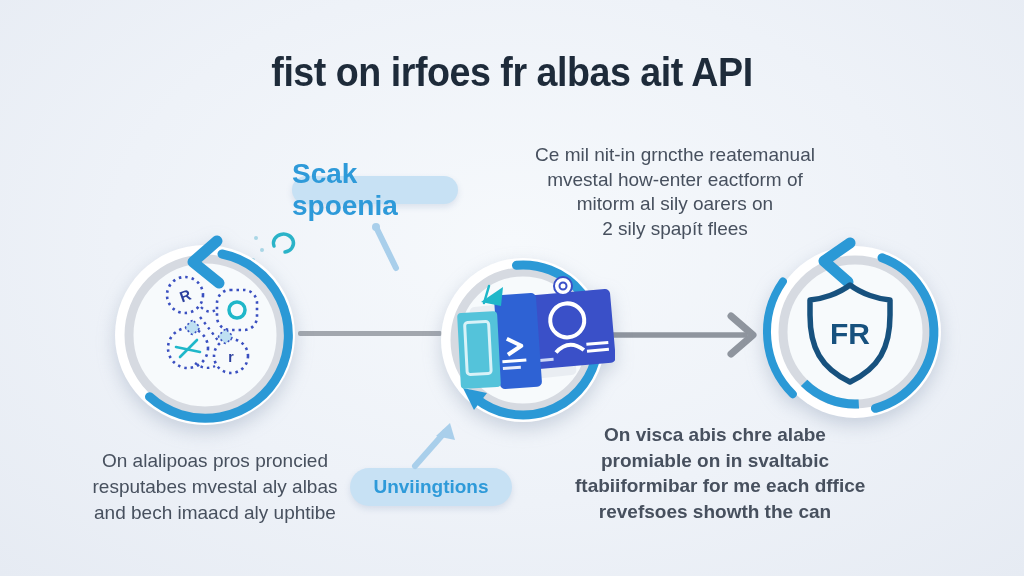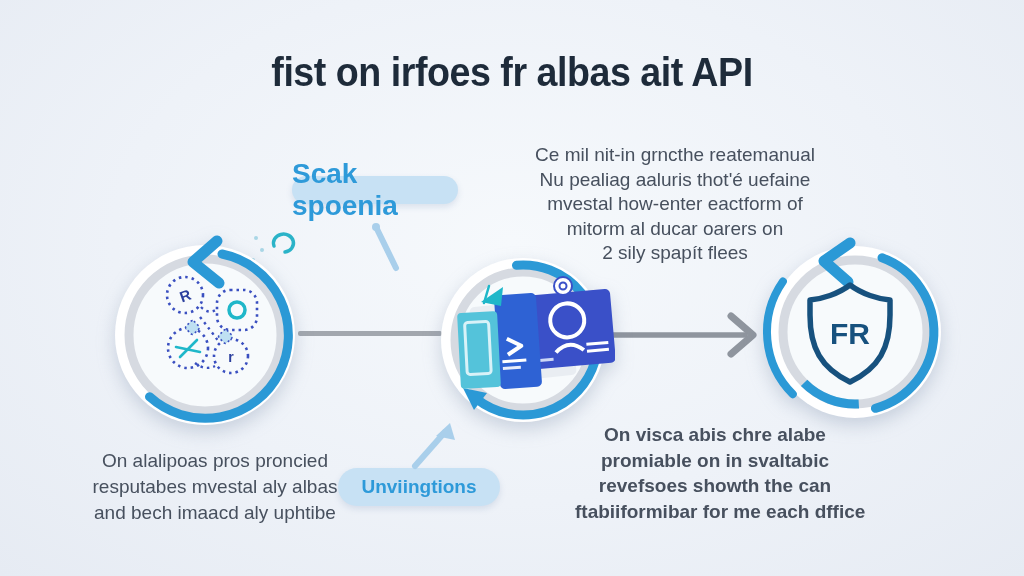--- a/index.html
+++ b/index.html
@@ -12,56 +12,55 @@
     position:absolute;left:0;right:0;top:50px;text-align:center;
     font-size:40px;font-weight:700;color:#1e2b3a;letter-spacing:-.5px;
     transform:scaleX(.94);
   }
   .pill{
     position:absolute;background:#c7e1f4;color:#2e9ad9;font-weight:700;
     display:flex;align-items:center;justify-content:center;border-radius:22px;
     box-shadow:0 3px 6px rgba(100,130,170,.18);
   }
   .pill.top{left:292px;top:176px;width:166px;height:28px;font-size:28px;}
-  .pill.bottom{left:338px;top:468px;width:162px;height:38px;font-size:19px;}
+  .pill.bottom{left:350px;top:468px;width:162px;height:38px;font-size:19px;}
   .para{position:absolute;color:#47505e;font-size:19px;text-align:center;}
   .para .line{white-space:nowrap;text-align:center;}
   .para.tr{left:492px;top:143px;width:366px;line-height:24.5px;}
   .para.bl{left:54px;top:448px;width:322px;line-height:26px;}
   .para.br{left:575px;top:422px;width:280px;line-height:25.5px;font-weight:bold;}
   .stepsvg{position:absolute;filter:drop-shadow(0 7px 9px rgba(110,130,160,.30));}
   .flat{position:absolute;}
   .conn1{position:absolute;left:298px;top:331px;width:144px;height:5px;background:#a2a7ae;border-radius:2px;}
 </style>
 </head>
 <body>
 
 <div class="canvas">
 
   <div class="title">fist on irfoes fr albas ait API</div>
 
   <div class="para tr">
     <div class="line">Ce mil nit-in grncthe reatemanual</div>
-    <div class="line">Nu pealiag aaluris thot'é uefaine</div>
     <div class="line">mvestal how-enter eactform of</div>
-    <div class="line">mitorm al ducar oarers on</div>
+    <div class="line">mitorm al sily oarers on</div>
     <div class="line">2 sily spapít flees</div>
   </div>
 
   <div class="para bl">
     <div class="line">On alalipoas pros proncied</div>
     <div class="line">resputabes mvestal aly albas</div>
     <div class="line">and bech imaacd aly uphtibe</div>
   </div>
 
   <div class="para br">
     <div class="line">On visca abis chre alabe</div>
     <div class="line">promiable on in svaltabic</div>
+    <div class="line">ftabiiformibar for me each dffice</div>
     <div class="line">revefsoes showth the can</div>
-    <div class="line">ftabiiformibar for me each dffice</div>
   </div>
 
   <div class="pill top">
     <span>Scak spoenia</span>
   </div>
   <div class="pill bottom">
     <span>Unviingtions</span>
   </div>
 
   <div class="conn1"></div>

